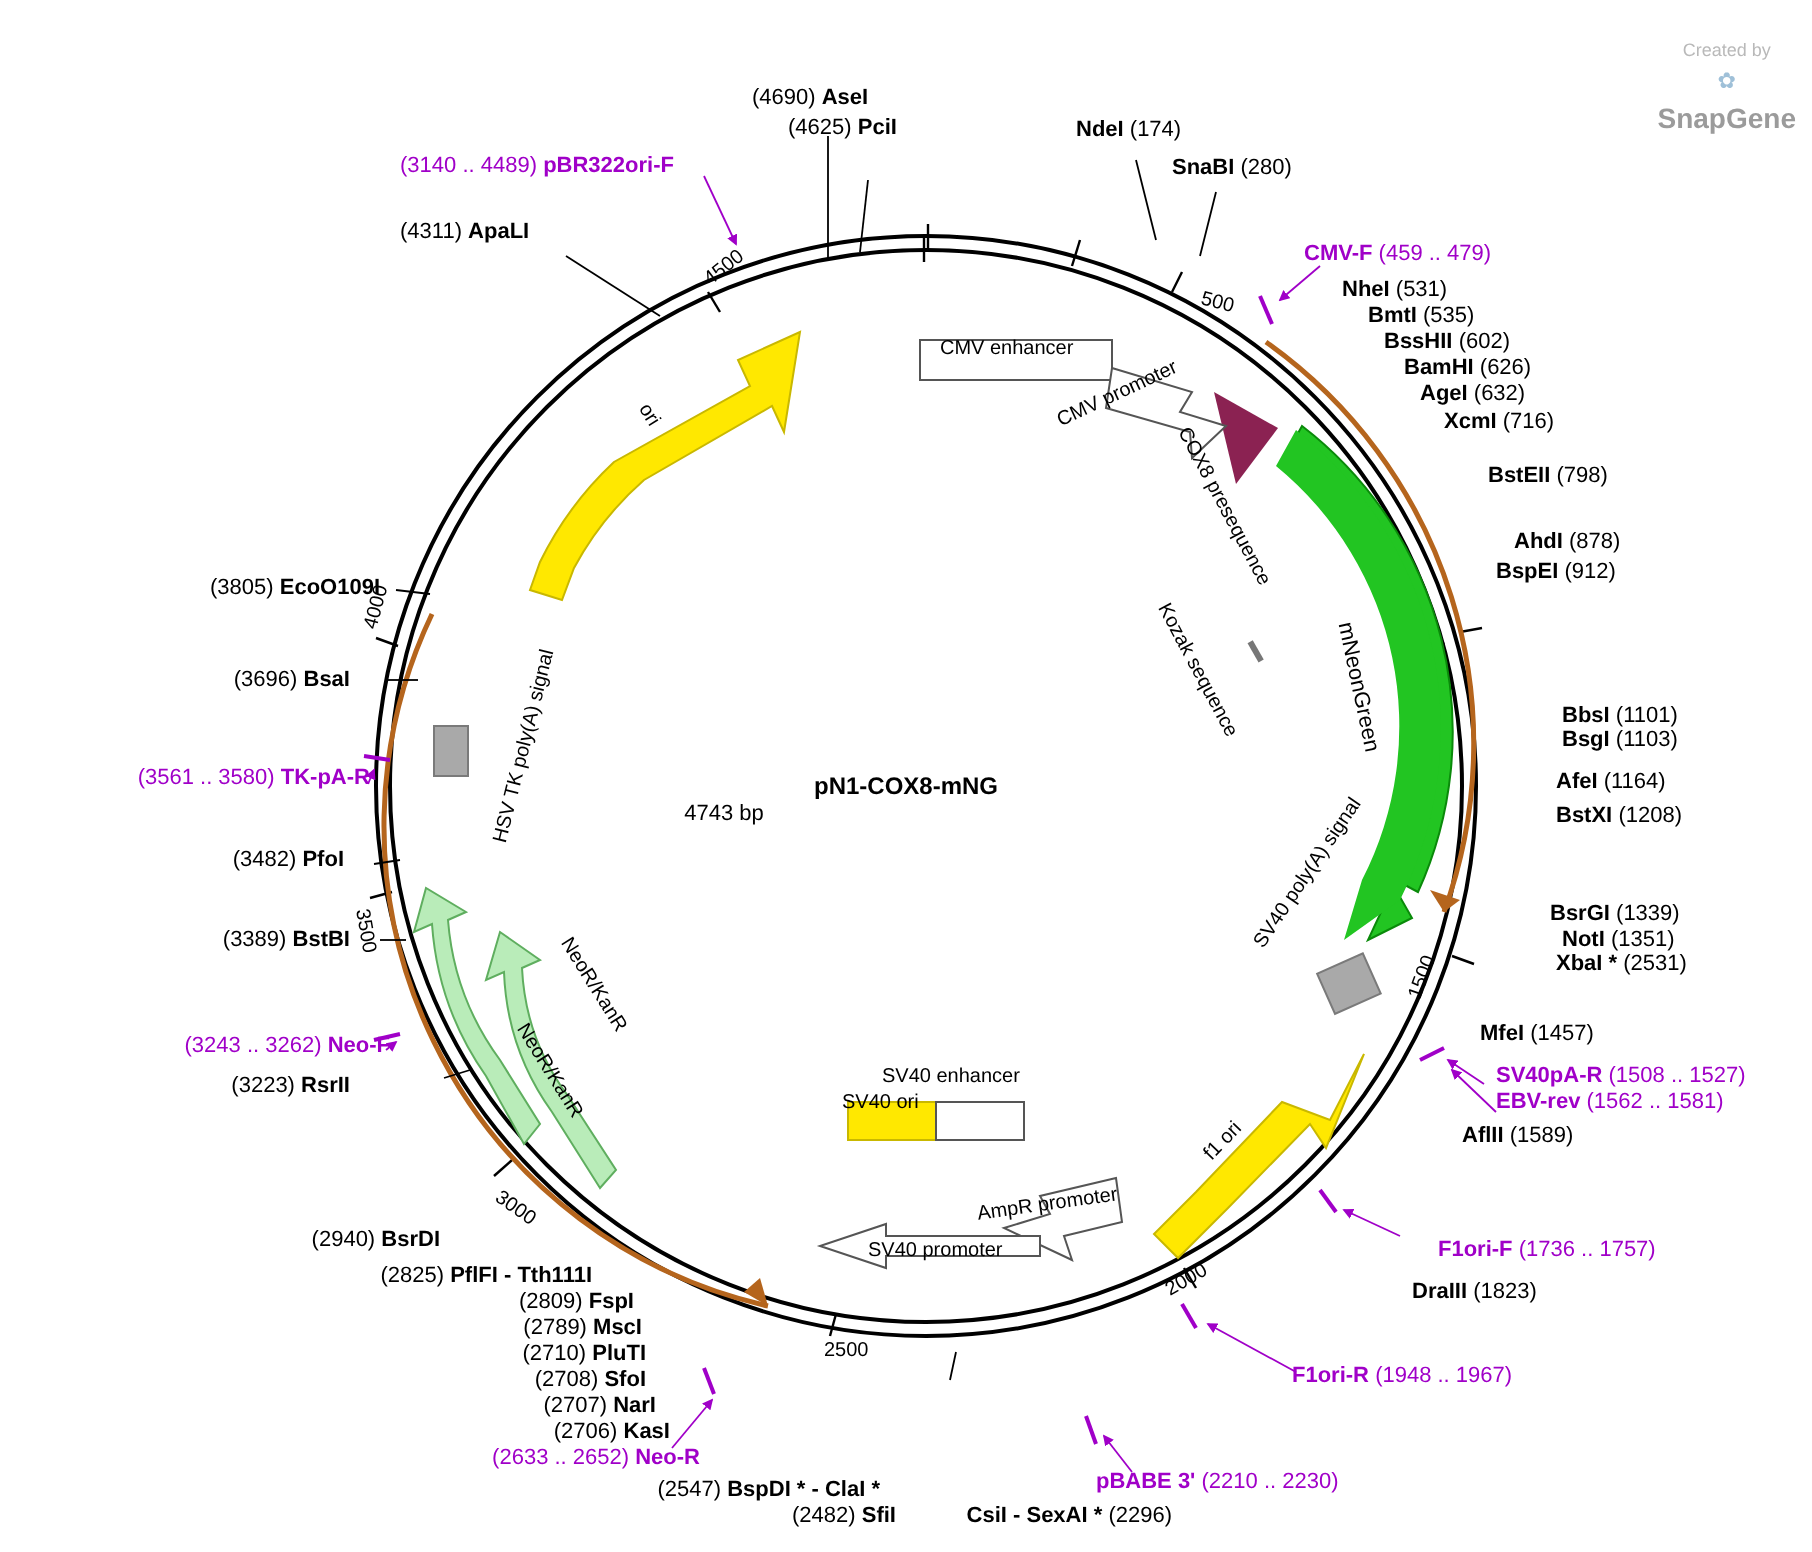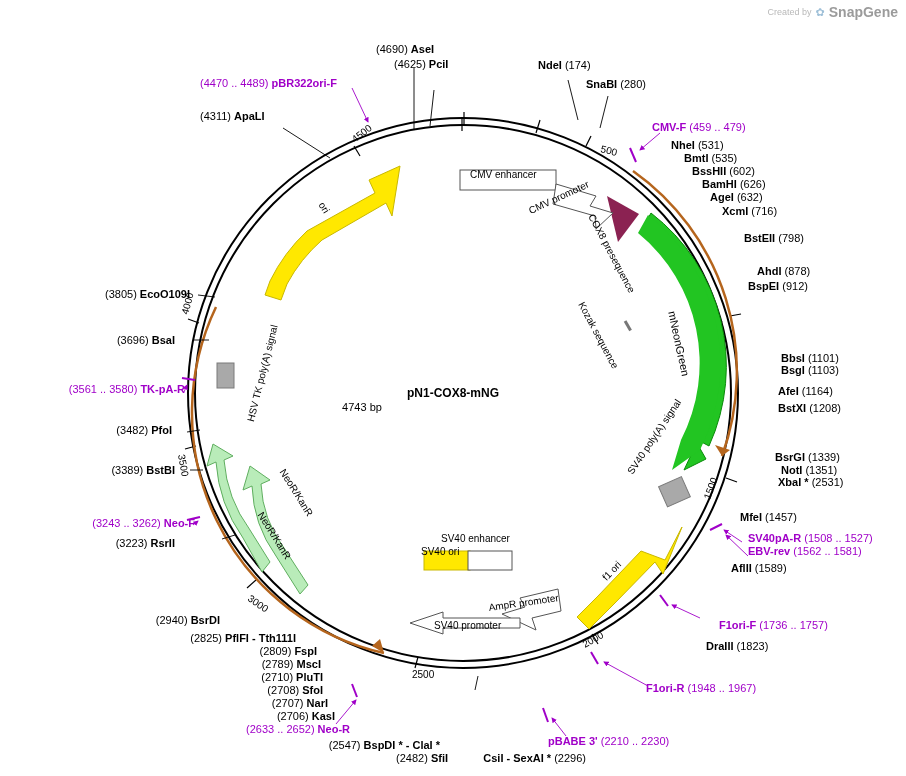--- a/index.html
+++ b/index.html
@@ -1,21 +1,21 @@
 <!DOCTYPE html>
 <html><head>
 <meta charset="utf-8">
 <style>
   html,body{margin:0;padding:0;}
   body{
     width:906px;height:776px;position:relative;background:#ffffff;
     font-family:"Liberation Sans", sans-serif;color:#000;
     overflow:hidden;
   }
-  .wm{position:absolute;top:4px;right:8px;font-size:9px;color:#b9b9b9;display:flex;align-items:center;gap:4px;}
+  .wm{position:absolute;top:20px;right:8px;font-size:9px;color:#b9b9b9;display:flex;align-items:center;gap:4px;flex-direction:column;}
   .wm .sg{font-weight:bold;color:#9b9b9b;font-size:14px;}
   .wm .leaf{color:#9fc0d8;font-size:11px;}
 
   svg#map{position:absolute;left:0;top:0;width:906px;height:776px;}
 
   .lbl{position:absolute;white-space:nowrap;font-size:11px;line-height:12px;}
   .lbl b{font-weight:bold;}
   .pos{color:#000;}
   .purple{color:#a000c8;}
   .purpleb{color:#a000c8;font-weight:bold;}
@@ -171,21 +171,21 @@
 
 <div class="lbl" style="left:376px;top:43px;">
   <span class="pos">(4690)</span>
   <b>AseI</b>
 </div>
 <div class="lbl" style="left:394px;top:58px;">
   <span class="pos">(4625)</span>
   <b>PciI</b>
 </div>
 <div class="lbl" style="left:200px;top:77px;">
-  <span class="purple">(4470 .. 4489)</span>
+  <span class="purple">(3140 .. 4489)</span>
   <span class="purpleb">pBR322ori-F</span>
 </div>
 <div class="lbl" style="left:200px;top:110px;">
   <span class="pos">(4311)</span>
   <b>ApaLI</b>
 </div>
 <div class="lbl" style="left:538px;top:59px;">
   <b>NdeI</b>
   <span class="pos">(174)</span>
 </div>

